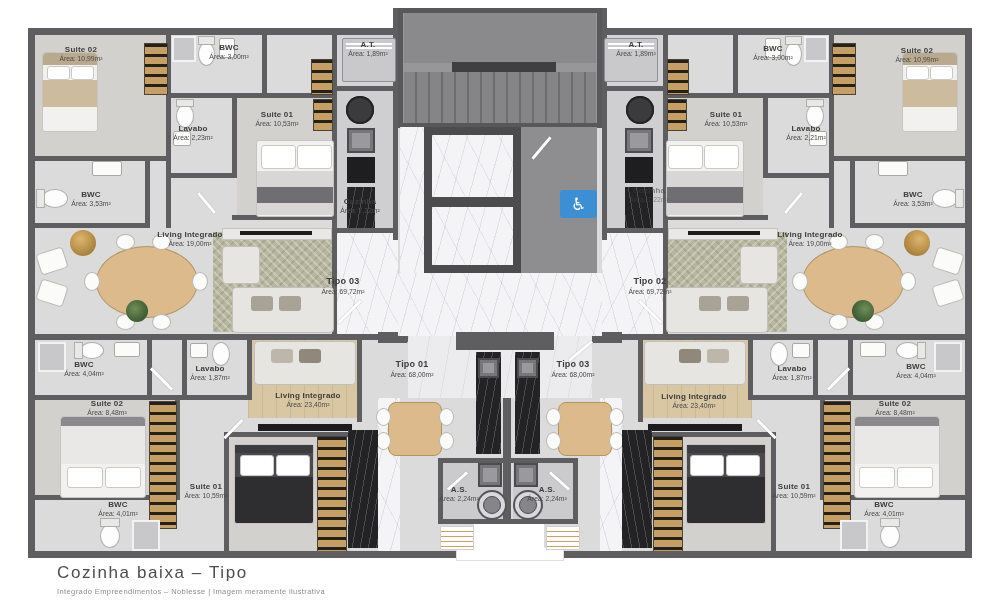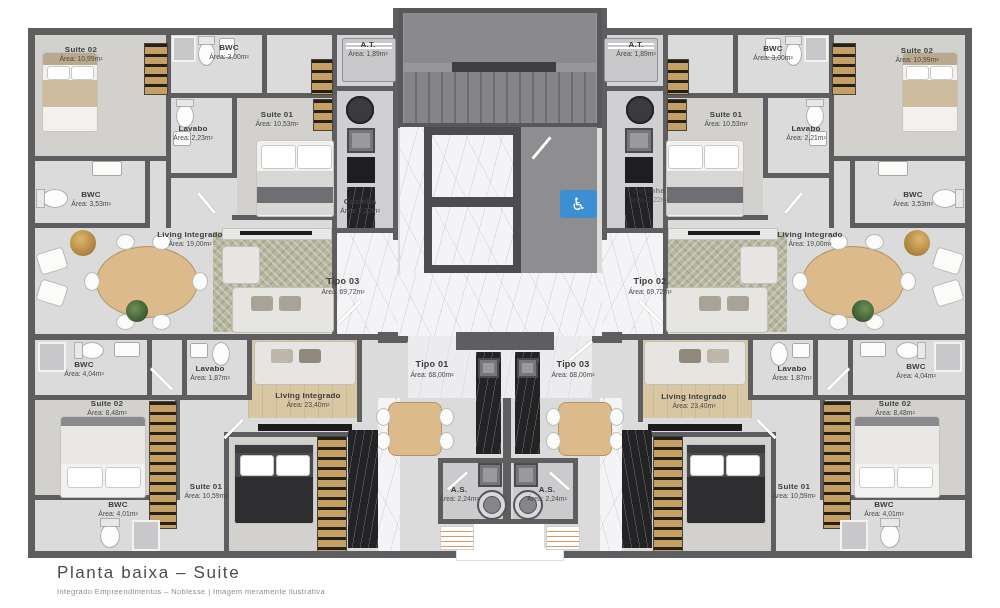--- a/index.html
+++ b/index.html
@@ -489,21 +489,21 @@
       <div class="a">Área: 10,59m²</div>
     </div>
   <div class="lbl" style="left:118px;top:510px;">
       <div class="n">BWC</div>
       <div class="a">Área: 4,01m²</div>
     </div>
   <div class="lbl" style="left:459px;top:495px;z-index:41;">
       <div class="n">A.S.</div>
       <div class="a">Área: 2,24m²</div>
     </div>
-  <div class="lbl unit" style="left:432px;top:369px;z-index:41;">
+  <div class="lbl unit" style="left:412px;top:369px;z-index:41;">
       <div class="n">Tipo 01</div>
       <div class="a">Área: 68,00m²</div>
     </div>
 
   <div class="lbl" style="left:916px;top:372px;">
       <div class="n">BWC</div>
       <div class="a">Área: 4,04m²</div>
     </div>
   <div class="lbl" style="left:792px;top:374px;">
       <div class="n">Lavabo</div>
@@ -527,15 +527,15 @@
     </div>
   <div class="lbl" style="left:547px;top:495px;z-index:41;">
       <div class="n">A.S.</div>
       <div class="a">Área: 2,24m²</div>
     </div>
   <div class="lbl unit" style="left:573px;top:369px;z-index:41;">
       <div class="n">Tipo 03</div>
       <div class="a">Área: 68,00m²</div>
     </div>
 
-  <div class="title-h">Planta baixa – Suite</div>
+  <div class="title-h">Cozinha baixa – Tipo</div>
   <div class="title-s">Integrado Empreendimentos – Noblesse | Imagem meramente ilustrativa</div>
 </div>
 
 </body></html>

